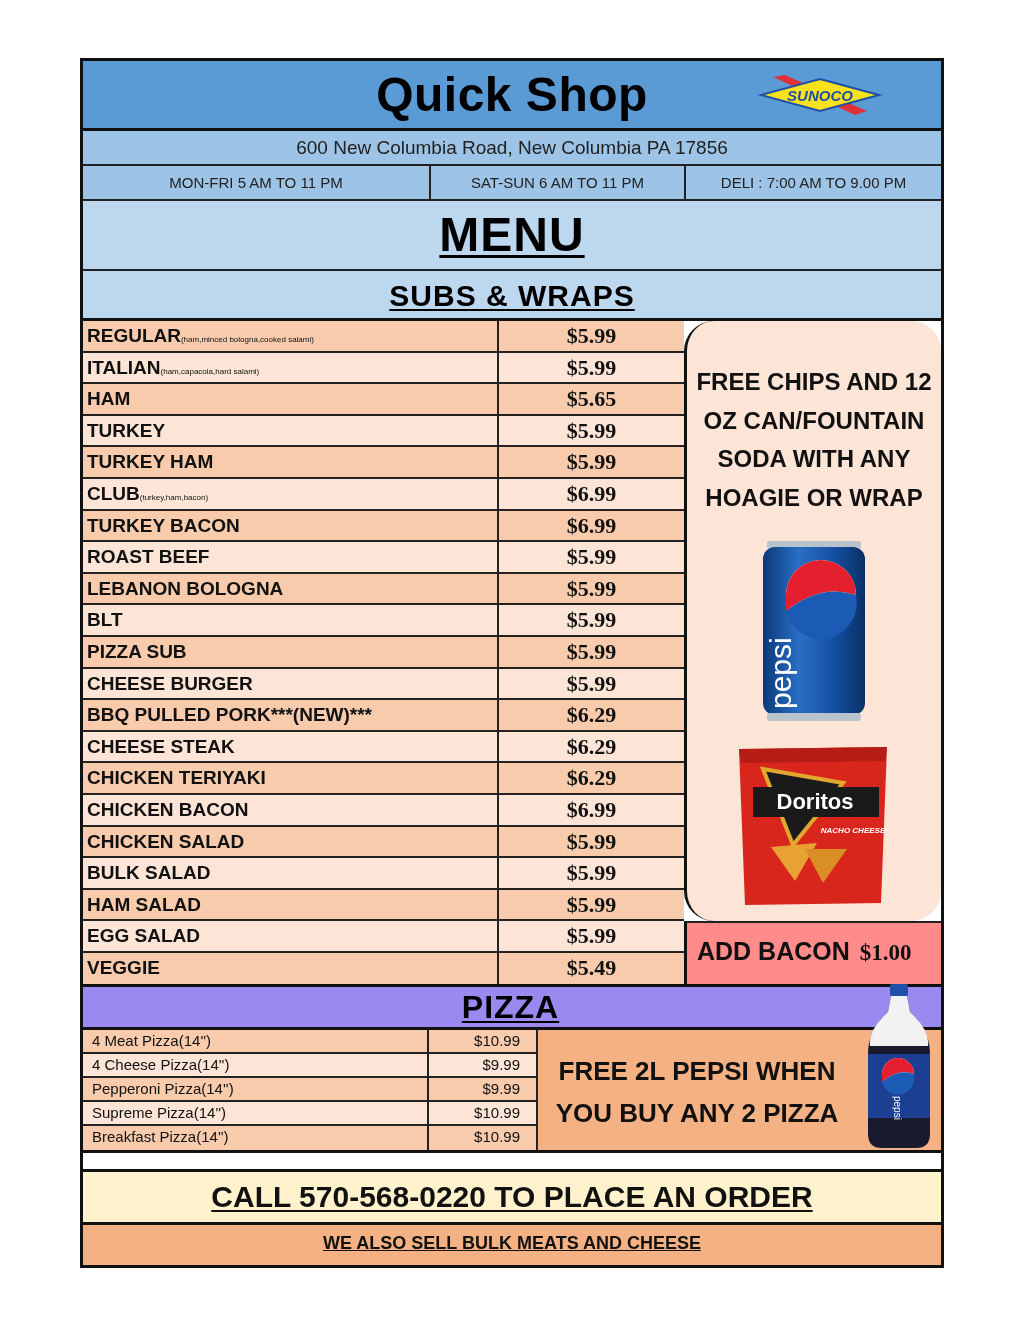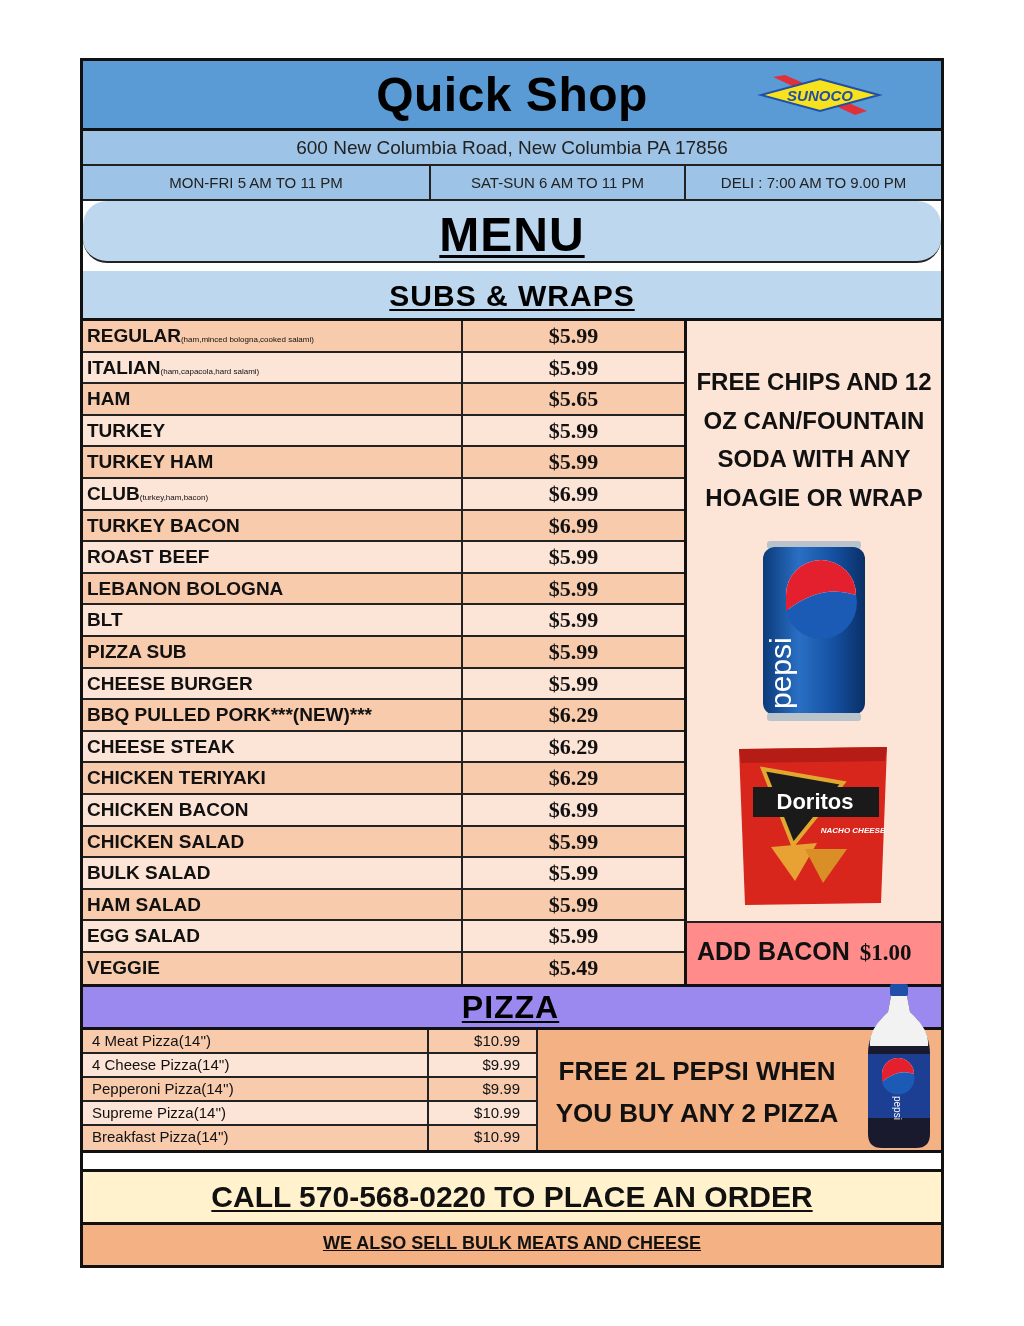--- a/index.html
+++ b/index.html
@@ -22,54 +22,54 @@
     font-family: "Liberation Sans", sans-serif; font-size: 19px; color: #222;
   }
   .hours-bar { top: 105px; height: 35px; background: #9dc3e6; border-bottom: 2px solid #222; display: flex; }
   .hours-cell {
     height: 33px; line-height: 33px; text-align: center;
     font-family: "Liberation Sans", sans-serif; font-size: 15px; color: #222;
   }
   .hours-cell.c1 { width: 346px; border-right: 2px solid #222; }
   .hours-cell.c2 { width: 253px; border-right: 2px solid #222; }
   .hours-cell.c3 { flex: 1; }
-  .menu-bar { top: 140px; height: 62px; background: #bdd7ee; border-bottom: 2px solid #222; border-radius: 24px; }
+  .menu-bar { top: 140px; height: 70px; background: #bdd7ee; border-bottom: 2px solid #222; }
   .menu-text {
     position: absolute; left: 0; right: 0; top: 6px; text-align: center;
     font-family: "Liberation Sans", sans-serif; font-weight: 900; font-size: 48px; color: #000;
     text-decoration: underline; text-decoration-thickness: 3px; text-underline-offset: 4px;
     letter-spacing: 1px;
   }
   .subs-bar { top: 210px; height: 50px; background: #bdd7ee; border-bottom: 3px solid #111; }
   .subs-text {
     position: absolute; left: 0; right: 0; top: 8px; text-align: center;
     font-family: "Liberation Sans", sans-serif; font-weight: 900; font-size: 30px; color: #000;
     text-decoration: underline; text-decoration-thickness: 2px; text-underline-offset: 3px;
     letter-spacing: 1px;
   }
   .subs-table { position: absolute; left: 0; top: 260px; width: 601px; }
   .sub-row {
     height: 31.6px; display: flex; border-bottom: 2px solid #222; box-sizing: border-box;
   }
   .sub-row:nth-child(odd) { background: #f8cbad; }
   .sub-row:nth-child(even) { background: #fce4d6; }
   .sub-name {
-    width: 380px; border-right: 2px solid #222; box-sizing: border-box; padding-left: 4px;
+    width: 416px; border-right: 2px solid #222; box-sizing: border-box; padding-left: 4px;
     font-family: "Liberation Sans", sans-serif; font-weight: bold; font-size: 19px; color: #111;
     line-height: 30px; white-space: nowrap; overflow: hidden;
   }
   .sub-name .desc { font-size: 8px; font-weight: normal; }
   .sub-price {
     flex: 1; text-align: center;
     font-family: Liberation Serif, serif; font-weight: bold; font-size: 22px; color: #111;
     line-height: 30px;
   }
   .promo-box {
     position: absolute; left: 601px; top: 260px; width: 257px; height: 600px;
-    background: #fce4d6; border-left: 3px solid #111; box-sizing: border-box;
+    background: #fce4d6; border-left: 3px solid #111; box-sizing: border-box; border-radius: 30px;
   }
   .promo-text {
     position: absolute; left: 0; right: 0; top: 42px; text-align: center;
     font-family: "Liberation Sans", sans-serif; font-weight: bold; font-size: 24px; line-height: 38.5px; color: #111;
   }
   .pepsi-can { position: absolute; left: 72px; top: 218px; width: 110px; height: 184px; }
   .doritos { position: absolute; left: 48px; top: 422px; width: 156px; height: 165px; }
   .bacon-box {
     position: absolute; left: 601px; top: 860px; width: 257px; height: 63px;
     background: #ff8b8b; border-left: 3px solid #111; border-top: 2px solid #222; box-sizing: border-box; padding-left: 16px;

